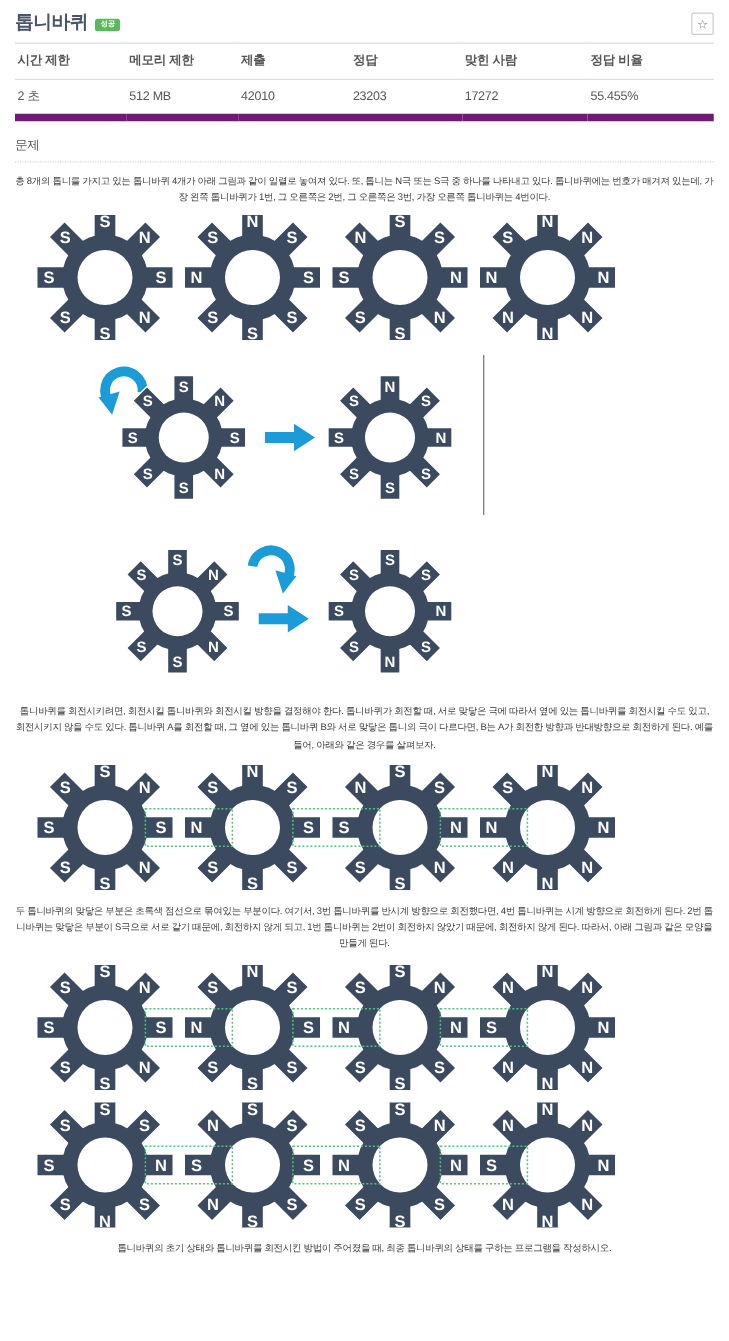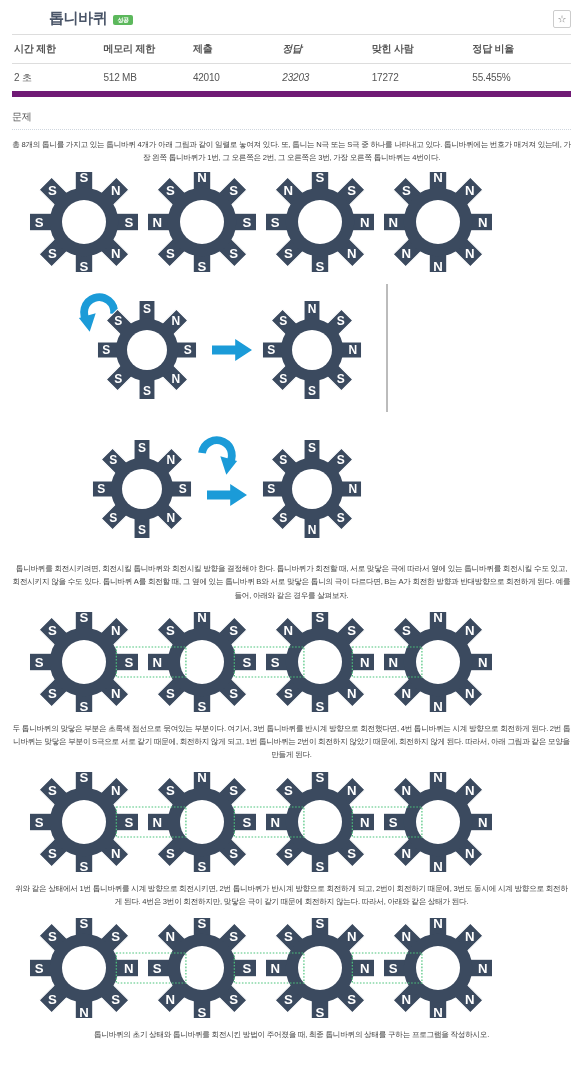--- a/index.html
+++ b/index.html
@@ -17,21 +17,20 @@
     -webkit-font-smoothing: antialiased;
   }
   .page { width: 583px; padding: 0 10px 0 10px; }
 
   
   .prob-header {
     display: flex;
     align-items: flex-start;
     justify-content: space-between;
     padding: 10px 2px 6px 2px;
-    margin-left: 37px;
   }
   .title-wrap { display: flex; align-items: center; gap: 6px; }
   .prob-title {
     font-size: 15px;
     font-weight: bold;
     color: #4a5568;
     letter-spacing: -0.4px;
     line-height: 1;
   }
   .badge {
@@ -82,21 +81,21 @@
     text-align: left;
     color: #555555;
     padding: 6px 2px 6px 2px;
     border-bottom: 6px solid #701a75;
     letter-spacing: -0.2px;
     white-space: nowrap;
   }
   table.stats th:nth-child(1), table.stats td:nth-child(1) { width: 16%; }
   table.stats th:nth-child(2), table.stats td:nth-child(2) { width: 16%; }
   table.stats th:nth-child(3), table.stats td:nth-child(3) { width: 16%; }
-  table.stats th:nth-child(4), table.stats td:nth-child(4) { width: 16%; font-style: italic; }
+  table.stats th:nth-child(4), table.stats td:nth-child(4) { width: 16%; }
   table.stats th:nth-child(5), table.stats td:nth-child(5) { width: 18%; }
 
   
   .section { padding: 0 2px; }
   .section-title {
     font-size: 10px;
     font-weight: normal;
     color: #555555;
     border-bottom: 1px dotted #cfd6de;
     padding: 12px 0 4px 0;
@@ -776,21 +775,20 @@
             <text x="384.2899378190455" y="81.71006218095448" fill="#ffffff" font-size="13.2" font-family="&quot;Liberation Sans&quot;, sans-serif" font-weight="bold" text-anchor="middle" dominant-baseline="central">N</text>
             <text x="371.1552" y="50.00000000000001" fill="#ffffff" font-size="13.2" font-family="&quot;Liberation Sans&quot;, sans-serif" font-weight="bold" text-anchor="middle" dominant-baseline="central">S</text>
             <text x="384.2899378190455" y="18.289937819045516" fill="#ffffff" font-size="13.2" font-family="&quot;Liberation Sans&quot;, sans-serif" font-weight="bold" text-anchor="middle" dominant-baseline="central">N</text>
           </g>
           <rect x="94.32" y="35" width="69.6" height="30" fill="none" stroke="#4dc47d" stroke-width="1.2" stroke-dasharray="1.6 1.6"></rect>
           <rect x="212.32" y="35" width="69.6" height="30" fill="none" stroke="#4dc47d" stroke-width="1.2" stroke-dasharray="1.6 1.6"></rect>
           <rect x="330.32" y="35" width="69.6" height="30" fill="none" stroke="#4dc47d" stroke-width="1.2" stroke-dasharray="1.6 1.6"></rect>
         </svg>
     </div>
 
-    <p class="body-text">위와 같은 상태에서 1번 톱니바퀴를 시계 방향으로 회전시키면, 2번 톱니바퀴가 반시계 방향으로 회전하게 되고, 2번이 회전하기 때문에, 3번도 동시에 시계 방향으로 회전하게 된다. 4번은 3번이 회전하지만, 맞닿은 극이 같기 때문에 회전하지 않는다. 따라서, 아래와 같은 상태가 된다.</p>
 
     <div class="figure row4">
       <svg id="fig6" width="540" height="100" viewBox="0 0 540 100">
           <g>
             <g transform="rotate(0 62 50)">
               <rect x="53.2" y="-4.560000000000002" width="17.6" height="30.800000000000004" fill="#3b4a5f" stroke="#ffffff" stroke-width="1.1" stroke-linejoin="round"></rect>
             </g>
             <g transform="rotate(45 62 50)">
               <rect x="53.2" y="-4.560000000000002" width="17.6" height="30.800000000000004" fill="#3b4a5f" stroke="#ffffff" stroke-width="1.1" stroke-linejoin="round"></rect>
             </g>

